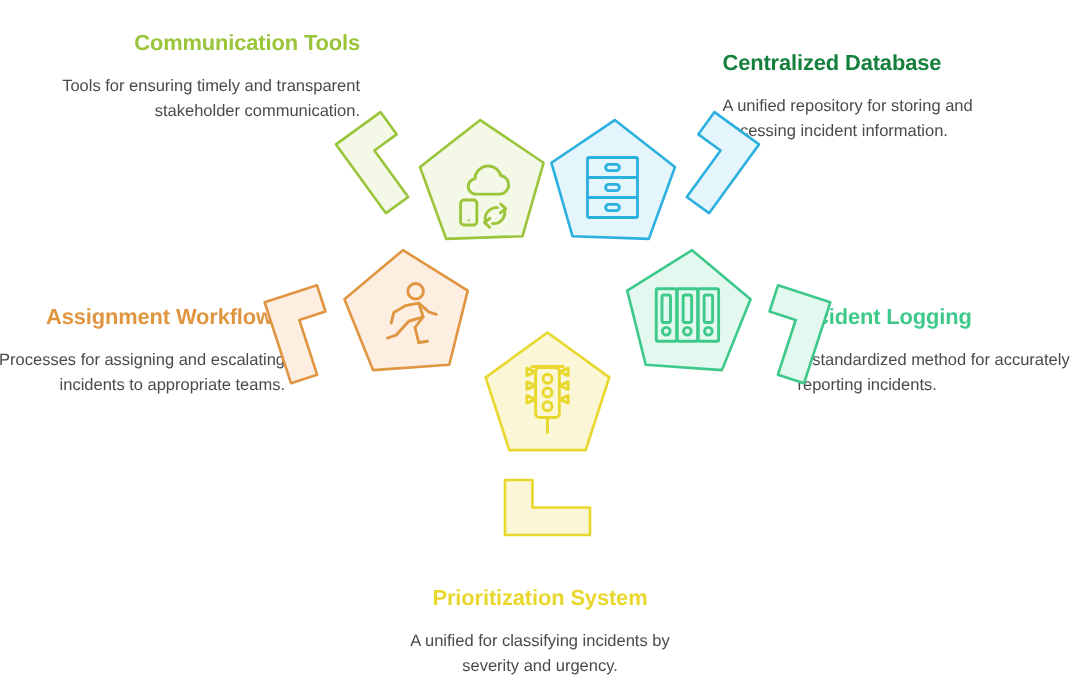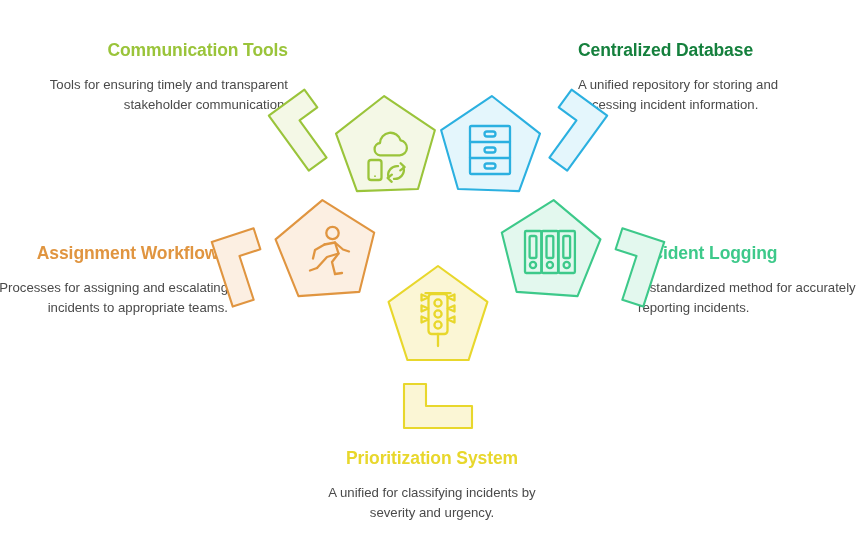--- a/index.html
+++ b/index.html
@@ -37,24 +37,24 @@
   }
   .text-block .body {
     font-size: 13.2px;
     line-height: 1.52;
     color: #4a4a4a;
     margin: 0;
   }
 
   .align-right { text-align: right; }
   .align-left  { text-align: left; }
-  .align-center{ text-align: center; }
+  .align-center{ text-align: center; margin-top: 20px; }
 
   
-  #block-communication-tools { left: 38px;  top: 40px;  }
+  #block-communication-tools { left: 38px;  top: 24px;  }
   #block-centralized-database{ left: 578px; top: 40px;  }
   #block-assignment-workflows{ left: -22px; top: 243px; }
   #block-incident-logging    { left: 638px; top: 243px; }
   #block-prioritization-system{ left: 307px; top: 448px; width: 250px; }
 
   
   #diagram {
     position: absolute;
     left: 248px;
     top: 52px;

